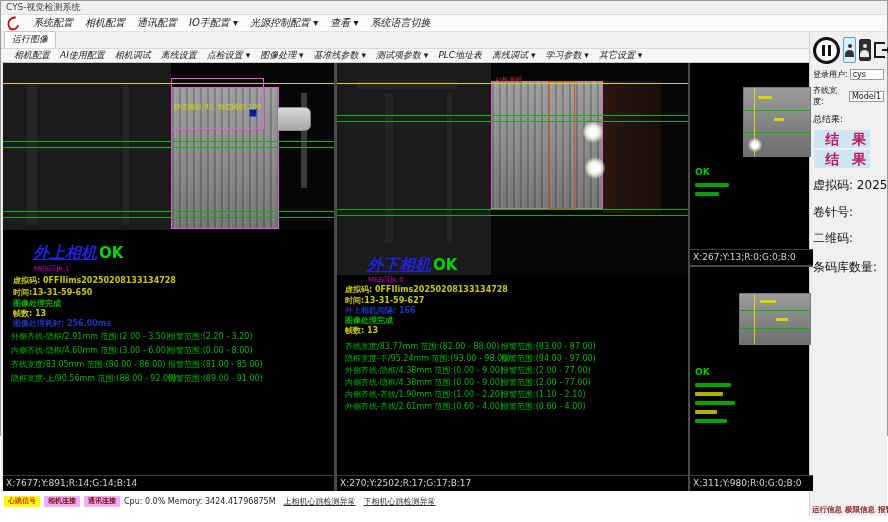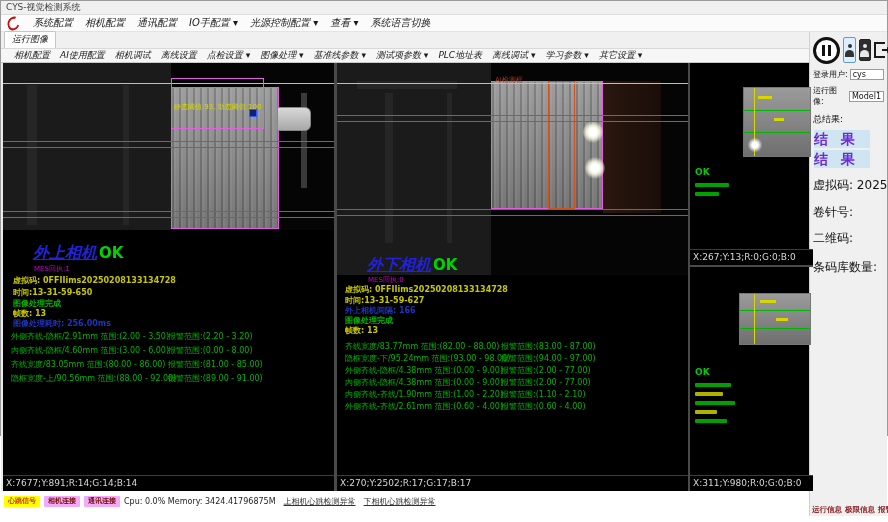--- a/index.html
+++ b/index.html
@@ -104,21 +104,21 @@
   .icon-person { width:9px; height:13px; position:relative; }
   .icon-person::before { content:""; position:absolute; top:0; left:2.5px; width:4px; height:4px; border-radius:50%; background:currentColor; }
   .icon-person::after { content:""; position:absolute; bottom:0; left:0; width:9px; height:7px; border-radius:5px 5px 0 0; background:currentColor; }
   .btn-exit { width:17px; height:24px; }
   .icon-door { width:11px; height:16px; border:2px solid #1a1a1a; border-right:none; position:relative; }
   .icon-door::before { content:""; position:absolute; right:-6px; top:5px; width:9px; height:2px; background:#1a1a1a; }
   .icon-door::after { content:""; position:absolute; right:-7px; top:2.5px; border-left:5px solid #1a1a1a; border-top:3.5px solid transparent; border-bottom:3.5px solid transparent; }
   .field { display:flex; align-items:center; font-size:8px; color:#111; padding:0 3px; margin-bottom:5px; gap:2px; }
   .field .val { background:#fff; border:1px solid #9b9b9b; flex:1; height:11px; line-height:10px; font-size:8px; padding:0 2px; color:#111; }
   .rp-label { font-size:9px; color:#111; padding:1px 3px 2px; }
-  .result-box { width:56px; height:18px; margin:2px 0 0 4px; background:#cfe6f2; color:#6d28d9; font-weight:bold; font-size:14px; letter-spacing:4px; text-align:left; line-height:18px; }
+  .result-box { width:56px; height:18px; margin:2px 0 0 4px; background:#cfe6f2; color:#be185d; font-weight:bold; font-size:14px; letter-spacing:4px; text-align:right; line-height:18px; }
   .rp-line { font-size:12px; color:#111; padding:0 3px; white-space:nowrap; }
   .rp-barcode { margin-top:9px; } .rp-reel { margin-top:10px; } .rp-qr { margin-top:9px; } .rp-lib { margin-top:12px; }
   .rp-spacer { flex:1; }
   .info-tabs { display:flex; gap:3px; padding:0 2px 1px; }
   .info-tab { font-size:7.5px; color:#8a1f1f; font-weight:bold; white-space:nowrap; cursor:pointer; }
   .log-wrap { position:relative; margin:1px 2px 26px 2px; }
   .log { font-size:7.5px; line-height:1.4; color:#111; word-break:break-all; padding-right:4px; }
   .log-scrollbar { position:absolute; right:0; top:2px; width:3px; height:22px; background:#b5b5b5; border-radius:2px; }
 </style>
 </head>
@@ -338,21 +338,21 @@
         </div>
         <div class="btn btn-exit">
           <span class="icon-door"></span>
         </div>
       </div>
       <div class="field">
         <span>登录用户:</span>
         <span class="val">cys</span>
       </div>
       <div class="field">
-        <span>运行图像:</span>
+        <span>齐线宽度:</span>
         <span class="val">Model1</span>
       </div>
       <div class="rp-label">总结果:</div>
       <div class="result-box">结 果</div>
       <div class="result-box">结 果</div>
       <div class="rp-line rp-barcode">虚拟码: 20250208</div>
       <div class="rp-line rp-reel">卷针号:</div>
       <div class="rp-line rp-qr">二维码:</div>
       <div class="rp-line rp-lib">条码库数量:</div>
       <div class="rp-spacer"></div>

